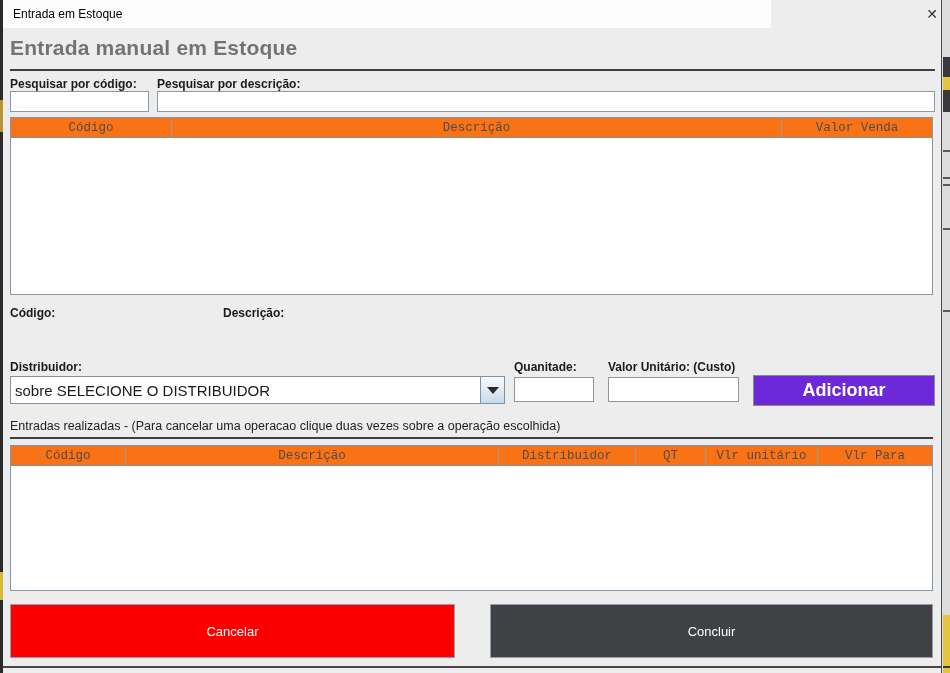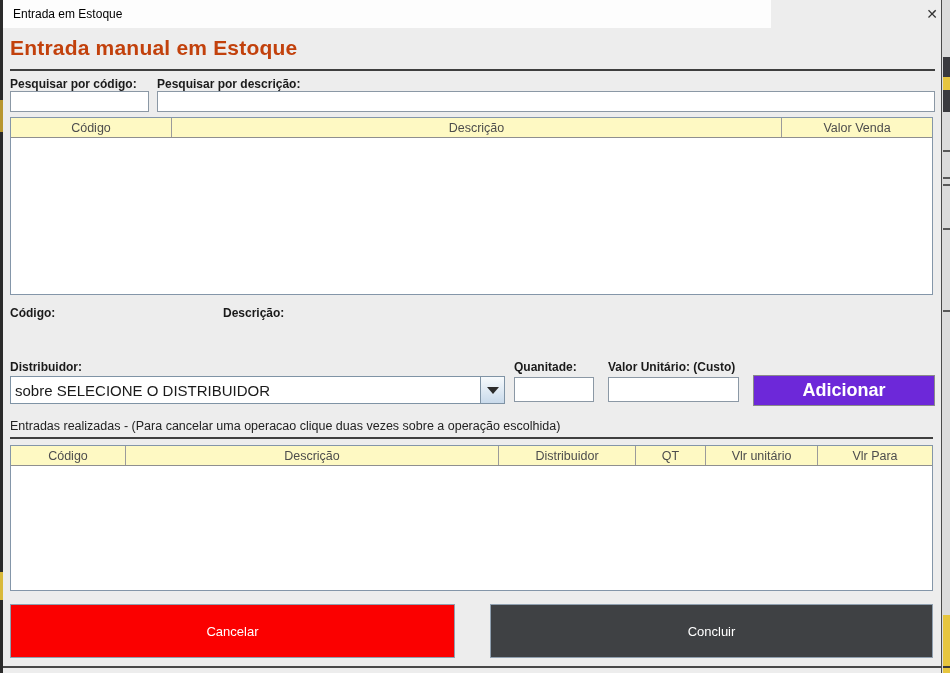--- a/index.html
+++ b/index.html
@@ -18,31 +18,31 @@
   .sliver-right .sr-line  { position:absolute; left:1px; right:0; height:2px; background:#5a5a5a; }
   .sliver-right .sr-yel2  { position:absolute; top:615px; left:1px; right:0; height:58px; background:#e6c53e; }
   .sliver-right .sr-botline { position:absolute; top:666px; left:1px; right:0; height:2px; background:#3a3a3a; }
 
   
   .titlebar { position:absolute; left:3px; top:0; width:768px; height:28px; background:#fdfdfd; }
   .title-text { position:absolute; left:10px; top:7px; font-size:12px; color:#000; }
   .close-btn { position:absolute; left:920px; top:2px; width:24px; height:24px; display:flex; align-items:center; justify-content:center; font-size:14px; color:#333; cursor:default; }
   .content { position:absolute; left:3px; top:28px; width:938px; height:645px; background:#ededed; }
 
-  .heading { position:absolute; left:10px; top:36px; font-size:21px; font-weight:bold; color:#c2410c; letter-spacing:0.2px; }
+  .heading { position:absolute; left:10px; top:36px; font-size:21px; font-weight:bold; color:#737373; letter-spacing:0.2px; }
   .sep { position:absolute; height:2px; background:#3f3f3f; }
   .sep1 { left:10px; top:69px; width:925px; }
   .sep2 { left:10px; top:437px; width:923px; }
 
   .lbl { position:absolute; font-size:12px; font-weight:bold; color:#1a1a1a; white-space:nowrap;text-align:right; }
   .txt-input { position:absolute; background:#fff; border:1px solid #8b98a5; font-size:13px; padding:0 4px; color:#111; }
 
   
   .stable { position:absolute; background:#fff; border:1px solid #8496a9; }
-  .thead { display:flex; height:20px; background:#fef9c3; border-bottom:1px solid #8f8f8f; }
+  .thead { display:flex; height:20px; background:#f97316; border-bottom:1px solid #8f8f8f;font-family:Liberation Mono, monospace; }
   .thcell { display:flex; align-items:center; justify-content:center; font-size:12.5px; color:#4d4d4d; border-right:1px solid #9b9b9b; overflow:hidden; white-space:nowrap; }
   .thcell:last-child { border-right:none; }
   .tbody { width:100%; background:#fff; }
 
   
   .combo { position:absolute; left:10px; top:376px; width:495px; height:28px; background:#fff; border:1px solid #7f93a5; display:flex; }
   .combo-text { flex:1; font-size:15px; color:#1a1a1a; display:flex; align-items:center; padding-left:4px; white-space:nowrap; overflow:hidden; }
   .combo-arrow { width:24px; border-left:1px solid #7f93a5; background:linear-gradient(#f7fafc,#c9daeb); display:flex; align-items:center; justify-content:center; }
   .tri-down { width:0; height:0; border-left:6px solid transparent; border-right:6px solid transparent; border-top:7px solid #2b2b2b; }
 

